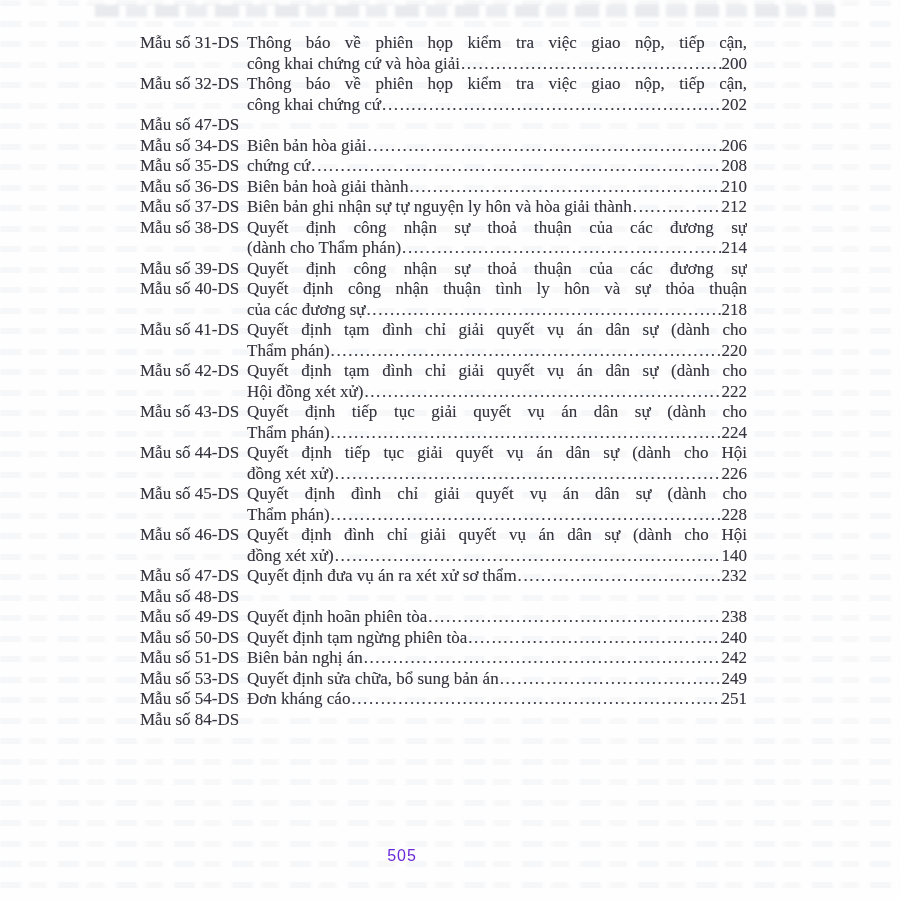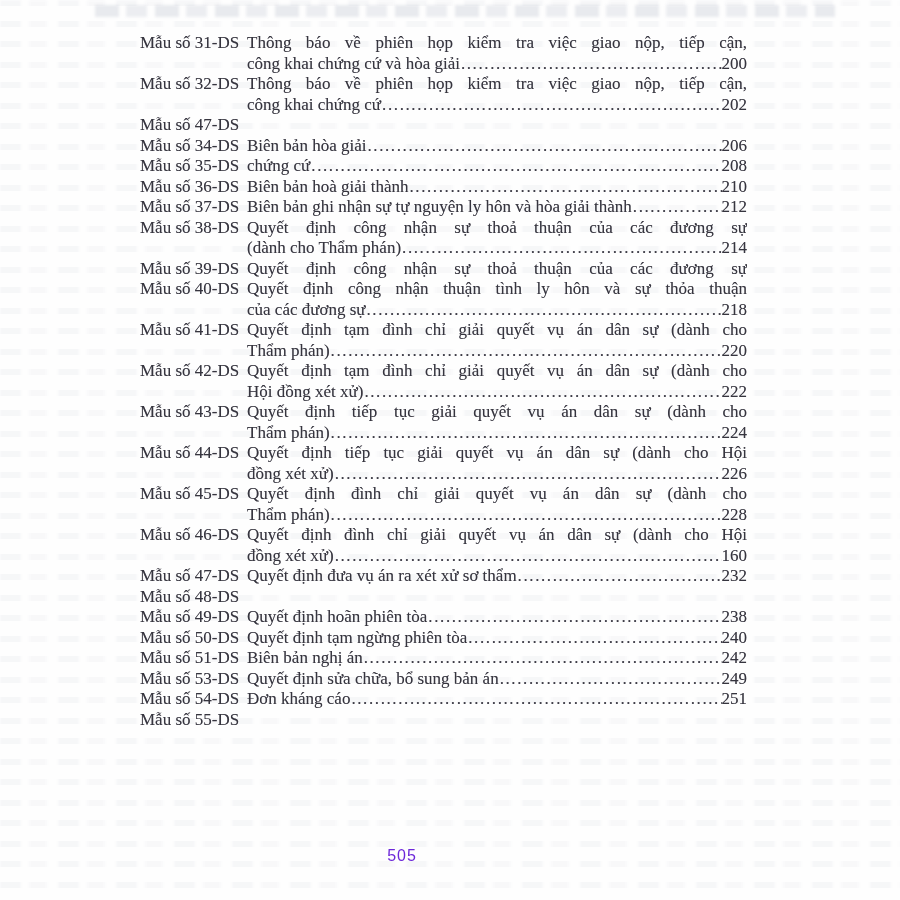--- a/index.html
+++ b/index.html
@@ -284,21 +284,21 @@
         </div>
   </div>
 
   <div class="toc-row">
     <div class="toc-label">Mẫu số 46-DS</div>
     <div class="toc-content">
           <div class="jline">Quyết định đình chỉ giải quyết vụ án dân sự (dành cho Hội</div>
           <div class="lastline">
             <span class="ltext">đồng xét xử) </span>
             <span class="dots"></span>
-            <span class="pagenum">160</span>
+            <span class="pagenum">140</span>
           </div>
         </div>
   </div>
 
   <div class="toc-row">
     <div class="toc-label">Mẫu số 47-DS</div>
     <div class="toc-content">
           <div class="lastline">
             <span class="ltext">Quyết định đưa vụ án ra xét xử sơ thẩm </span>
             <span class="dots"></span>
@@ -361,18 +361,18 @@
     <div class="toc-content">
           <div class="lastline">
             <span class="ltext">Đơn kháng cáo </span>
             <span class="dots"></span>
             <span class="pagenum">251</span>
           </div>
         </div>
   </div>
 
   <div class="toc-row">
-    <div class="toc-label">Mẫu số 55-DS</div>
+    <div class="toc-label">Mẫu số 84-DS</div>
   </div>
 </div>
 
   <div class="footer">505</div>
 </div>
 
 </body></html>

